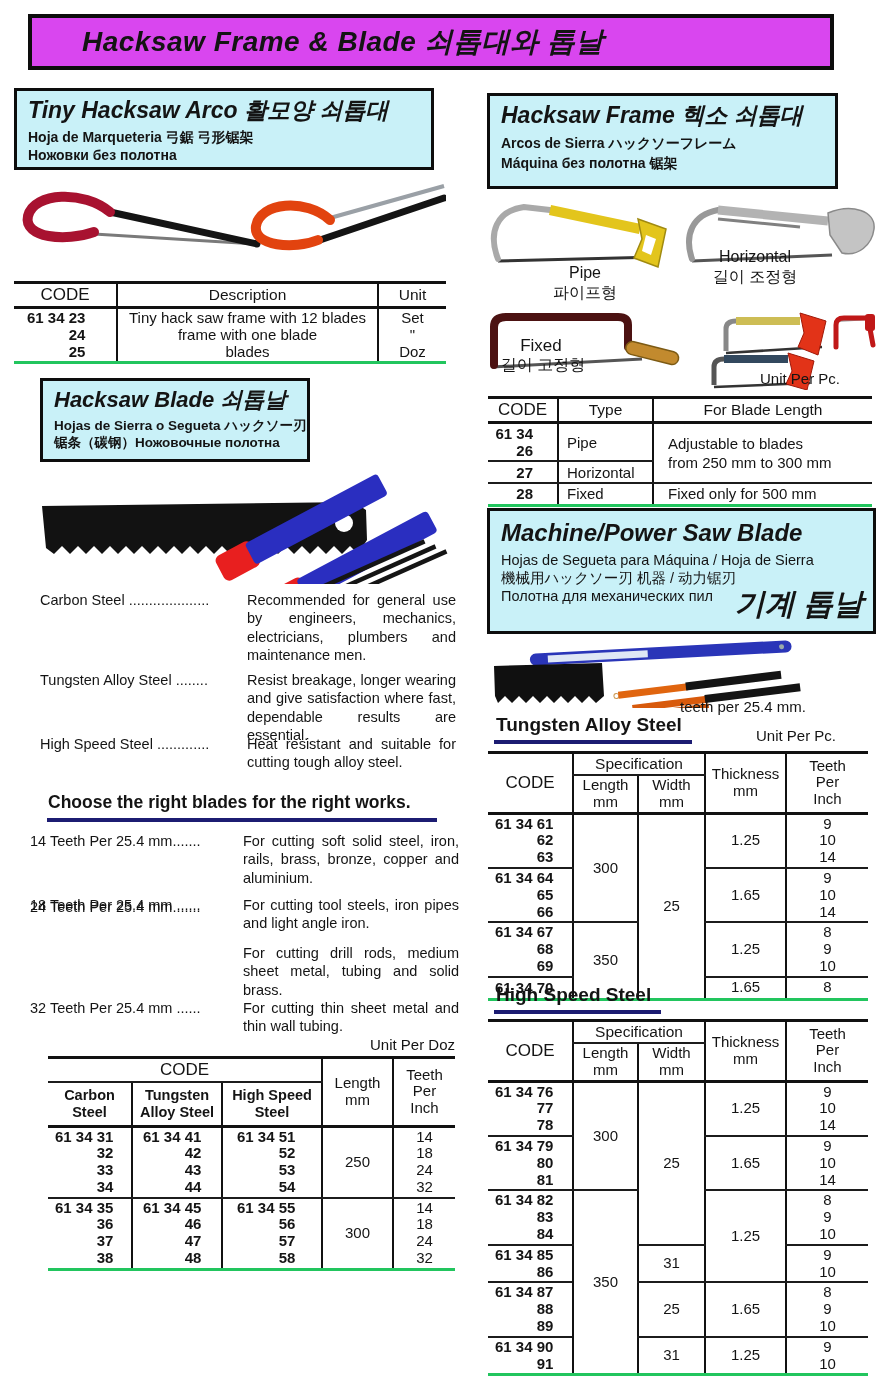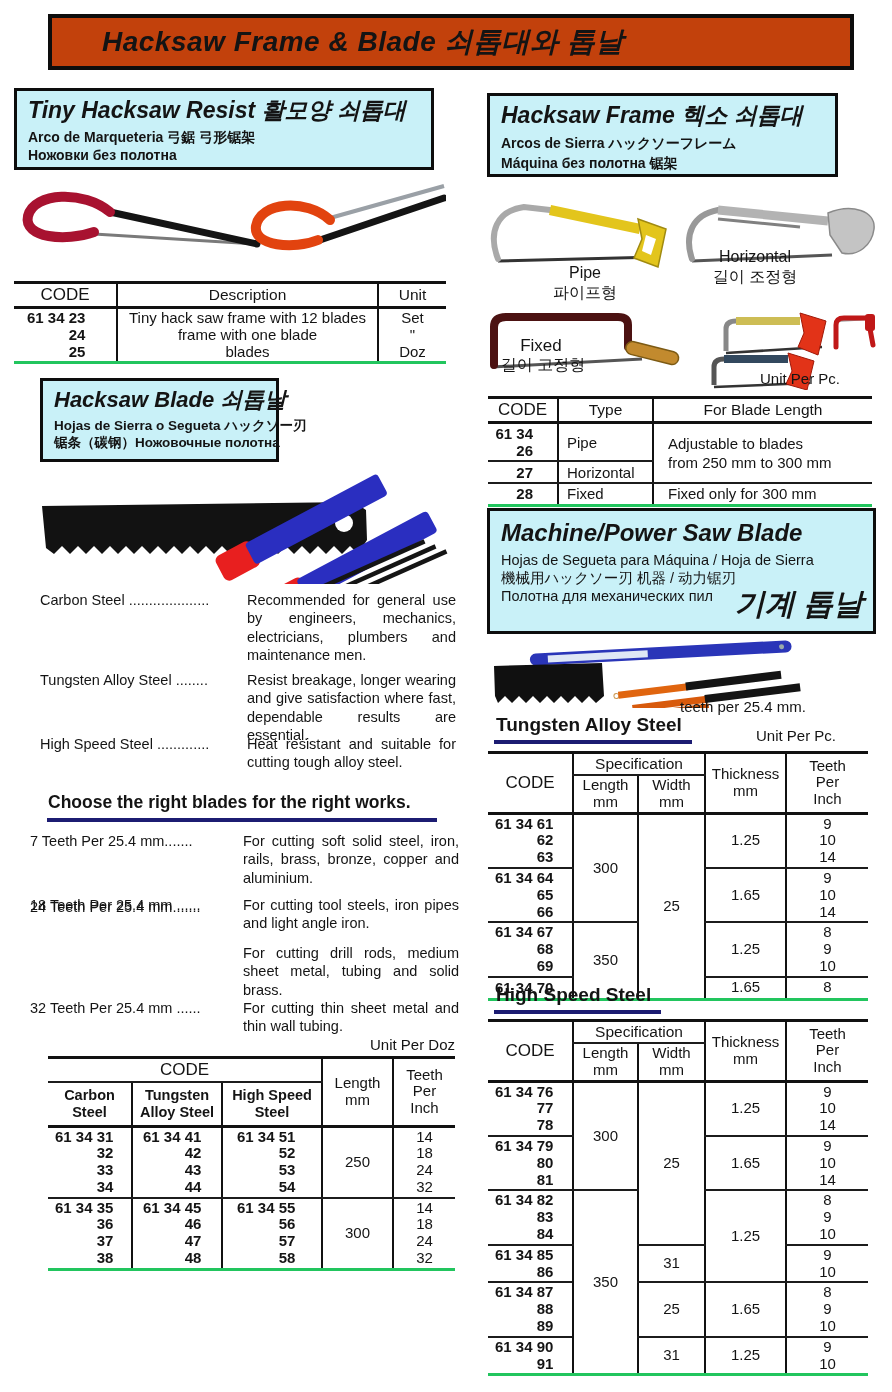--- a/index.html
+++ b/index.html
@@ -1,22 +1,22 @@
 <!DOCTYPE html>
 <html><head>
 <meta charset="utf-8">
 <style>
   html,body{margin:0;padding:0;background:#ffffff;}
   .page{position:relative;width:892px;height:1392px;background:#fff;overflow:hidden;
         font-family:"Liberation Sans","DejaVu Sans",sans-serif;color:#141414;}
   .abs{position:absolute;}
 
   
-  .banner{left:28px;top:14px;width:806px;height:56px;background:#c2410c;border:4px solid #0d0d0d;
-          display:flex;align-items:center;box-sizing:border-box;margin-left:20px;}
+  .banner{left:28px;top:14px;width:806px;height:56px;background:#d946ef;border:4px solid #0d0d0d;
+          display:flex;align-items:center;box-sizing:border-box;}
   .banner .t{font-size:28px;font-weight:bold;font-style:italic;padding-left:50px;letter-spacing:.5px;}
   .box{background:#c9f1f8;border:3px solid #0d0d0d;box-sizing:border-box;padding:4px 11px;}
   .box .bt{font-weight:bold;font-style:italic;white-space:nowrap;}
   .box .bs{font-weight:bold;line-height:1.25;white-space:nowrap;}
 
   
   table{border-collapse:collapse;table-layout:fixed;font-size:15px;}
   th,td{padding:1px 3px;vertical-align:middle;overflow:hidden;}
   th{font-weight:normal;}
   .ttop{border-top:3px solid #111;}
@@ -42,22 +42,22 @@
 </head>
 <body>
 
 <div class="page">
 
   <div class="abs banner">
     <span class="t">Hacksaw Frame &amp; Blade  쇠톱대와 톱날</span>
   </div>
 
   <div class="abs box" style="left:14px;top:88px;width:420px;height:82px;">
-    <div class="bt" style="font-size:23px;">Tiny Hacksaw Resist 활모양 쇠톱대</div>
-    <div class="bs" style="font-size:14px;margin-top:3px;">Arco de Marqueteria 弓鋸 弓形锯架</div>
+    <div class="bt" style="font-size:23px;">Tiny Hacksaw Arco 활모양 쇠톱대</div>
+    <div class="bs" style="font-size:14px;margin-top:3px;">Hoja de Marqueteria 弓鋸 弓形锯架</div>
     <div class="bs" style="font-size:14px;">Ножовки без полотна</div>
   </div>
 
   <svg class="abs" style="left:14px;top:180px;" width="432" height="98" viewBox="0 0 432 98">
     <path d="M80,54 L243,64" stroke="#7a7a7a" stroke-width="3" fill="none"></path>
     <path d="M96,32 L243,64" stroke="#141414" stroke-width="7" fill="none" stroke-linecap="round"></path>
     <path d="M96,32 C70,10 20,12 14,36 C9,58 52,62 80,52" stroke="#a81230" stroke-width="10" fill="none" stroke-linecap="round"></path>
     <path d="M306,60 L430,18" stroke="#141414" stroke-width="7" fill="none" stroke-linecap="round"></path>
     <path d="M316,38 L430,6" stroke="#9aa0a6" stroke-width="4" fill="none"></path>
     <path d="M316,40 C292,18 246,22 242,46 C239,66 280,70 304,60" stroke="#e2430f" stroke-width="10" fill="none" stroke-linecap="round"></path>
@@ -82,21 +82,21 @@
       <td class="bend bl pre">Tiny hack saw frame with 12 blades
 frame with one blade
 blades</td>
       <td class="bend bl pre">Set
 "
 Doz</td>
     </tr>
   </tbody>
     </table>
 
-  <div class="abs box" style="left:40px;top:378px;width:239px;height:84px;">
+  <div class="abs box" style="left:40px;top:378px;width:270px;height:84px;">
     <div class="bt" style="font-size:22px;">Hacksaw Blade 쇠톱날</div>
     <div class="bs" style="font-size:13.5px;margin-top:3px;">Hojas de Sierra o Segueta ハックソー刃</div>
     <div class="bs" style="font-size:13.5px;">锯条（碳钢）Ножовочные полотна</div>
   </div>
 
   <svg class="abs" style="left:14px;top:468px;" width="440" height="116" viewBox="0 0 440 116">
     <polygon fill="#121212" points="28,38 340,34 352,42 353,72 344,86 336,78 328,86 320,78 312,86 304,78 296,86 288,78 280,86 272,78 264,86 256,78 248,86 240,78 232,86 224,78 216,86 208,78 200,86 192,78 184,86 176,78 168,86 160,78 152,86 144,78 136,86 128,78 120,86 112,78 104,86 96,78 88,86 80,78 72,86 64,78 56,86 48,78 40,86 32,80"></polygon>
     <circle cx="330" cy="55" r="9" fill="#ffffff"></circle>
     <g transform="rotate(-28 290 60)">
       <rect x="196" y="44" width="40" height="28" rx="6" fill="#e81f1f"></rect>
@@ -117,21 +117,21 @@
 
   <div class="abs lbl" style="left:40px;top:592px;">Carbon Steel ....................</div>
   <div class="abs dsc" style="left:247px;top:591px;width:209px;">Recommended for general use by engineers, mechanics, electricians, plumbers and maintenance men.</div>
   <div class="abs lbl" style="left:40px;top:672px;">Tungsten Alloy Steel ........</div>
   <div class="abs dsc" style="left:247px;top:671px;width:209px;">Resist breakage, longer wearing and give satisfaction where fast, dependable results are essential.</div>
   <div class="abs lbl" style="left:40px;top:736px;">High Speed Steel .............</div>
   <div class="abs dsc" style="left:247px;top:735px;width:209px;">Heat resistant and suitable for cutting tough alloy steel.</div>
 
   <div class="abs rule-head" style="left:47px;top:792px;">Choose the right blades for the right works.</div>
 
-  <div class="abs lbl" style="left:30px;top:833px;">7 Teeth Per 25.4 mm.......</div>
+  <div class="abs lbl" style="left:30px;top:833px;">14 Teeth Per 25.4 mm.......</div>
   <div class="abs dsc" style="left:243px;top:832px;width:216px;">For cutting soft solid steel, iron, rails, brass, bronze, copper and aluminium.</div>
   <div class="abs lbl" style="left:30px;top:897px;">18 Teeth Per 25.4 mm ......</div>
   <div class="abs dsc" style="left:243px;top:896px;width:216px;">For cutting tool steels, iron pipes and light angle iron.</div>
   <div class="abs lbl" style="left:30px;top:899px;">24 Teeth Per 25.4 mm.......</div>
   <div class="abs dsc" style="left:243px;top:944px;width:216px;">For cutting drill rods, medium sheet metal, tubing and solid brass.</div>
   <div class="abs lbl" style="left:30px;top:1000px;">32 Teeth Per 25.4 mm ......</div>
   <div class="abs dsc" style="left:243px;top:999px;width:216px;">For cutting thin sheet metal and thin wall tubing.</div>
 
   <div class="abs note" style="left:310px;top:1036px;width:145px;text-align:right;">Unit Per Doz</div>
 
@@ -194,21 +194,21 @@
 58</span></td>
       <td class="bend bl num">300</td>
       <td class="bend bl num">14
 18
 24
 32</td>
     </tr>
   </tbody>
     </table>
 
-  <div class="abs box" style="left:487px;top:93px;width:351px;height:84px;">
+  <div class="abs box" style="left:487px;top:93px;width:351px;height:96px;">
     <div class="bt" style="font-size:23px;">Hacksaw Frame 헥소 쇠톱대</div>
     <div class="bs" style="font-size:14px;margin-top:4px;">Arcos de Sierra ハックソーフレーム</div>
     <div class="bs" style="font-size:14px;margin-top:2px;">Máquina без полотна  锯架</div>
   </div>
 
   <svg class="abs" style="left:480px;top:195px;" width="400" height="195" viewBox="0 0 400 195">
 
     <path d="M18,66 L178,62" stroke="#333" stroke-width="3" fill="none"></path>
     <path d="M18,64 C8,38 16,16 44,12 L70,15" stroke="#a9a9a9" stroke-width="6" fill="none" stroke-linecap="round"></path>
     <path d="M70,15 L160,34" stroke="#e3c51c" stroke-width="10" fill="none"></path>
@@ -268,21 +268,21 @@
       <td rowspan="2" class="bb1 bl pre" style="text-align:left;padding-left:14px;line-height:19px;">Adjustable to blades
 from 250 mm to 300 mm</td>
     </tr>
     <tr style="height:22px;">
       <td class="bb1 fcode">27</td>
       <td class="bb1 bl" style="padding-left:8px;">Horizontal</td>
     </tr>
     <tr style="height:22px;">
       <td class="bend fcode">28</td>
       <td class="bend bl" style="padding-left:8px;">Fixed</td>
-      <td class="bend bl" style="padding-left:14px;">Fixed only for 300 mm</td>
+      <td class="bend bl" style="padding-left:14px;">Fixed only for 500 mm</td>
     </tr>
   </tbody>
     </table>
 
   <div class="abs box" style="left:487px;top:508px;width:389px;height:126px;">
     <div class="bt" style="font-size:24px;margin-top:4px;">Machine/Power Saw Blade</div>
     <div class="bs" style="font-size:14.5px;margin-top:4px;font-weight:normal;">Hojas de Segueta para Máquina / Hoja de Sierra</div>
     <div class="bs" style="font-size:14.5px;font-weight:normal;">機械用ハックソー刃 机器 / 动力锯刃</div>
     <div class="bs" style="font-size:14.5px;font-weight:normal;">Полотна для механических пил</div>
     <div class="abs" style="right:10px;bottom:6px;font-size:30px;font-weight:bold;font-style:italic;">기계 톱날</div>

